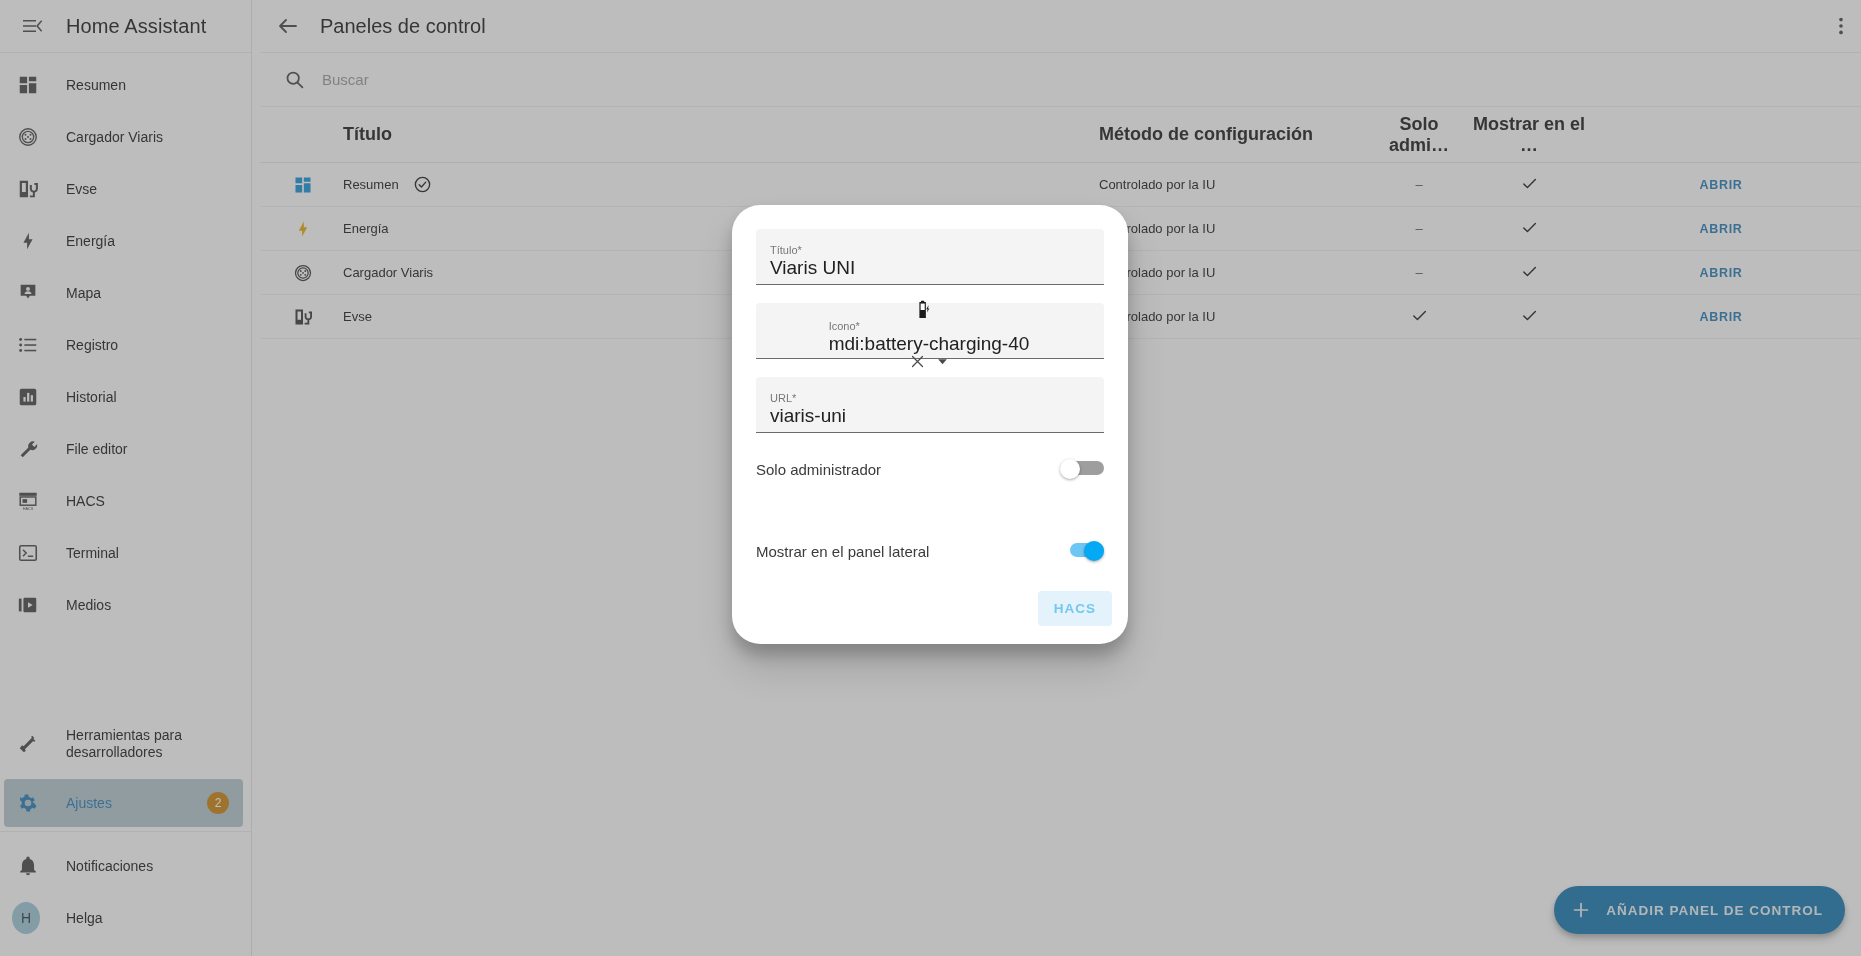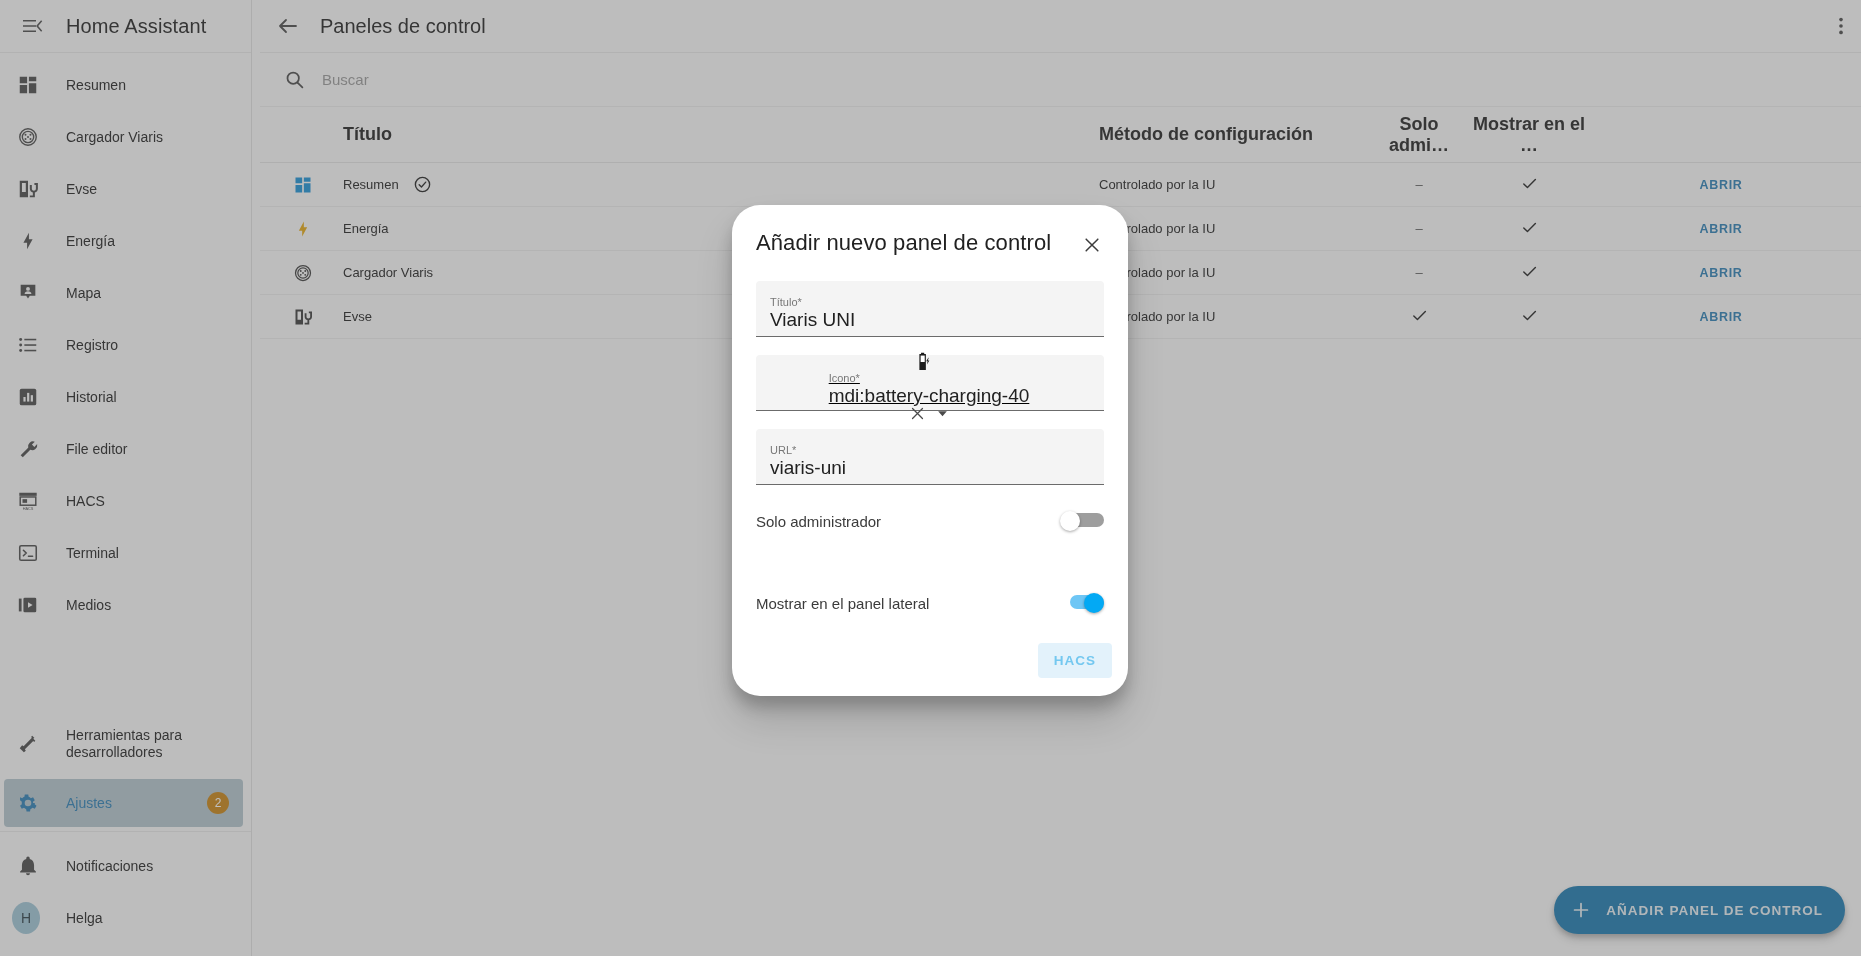--- a/index.html
+++ b/index.html
@@ -158,21 +158,21 @@
 
   .tf {
     background: #f4f4f4; border-bottom: 1px solid #6b6b6b;
     border-radius: 4px 4px 0 0;
     height: 56px; padding: 8px 14px 0 14px;
     display: flex; flex-direction: column; justify-content: center;
     position: relative;
   }
   .tf-label { font-size: 11px; color: #777; line-height: 13px; margin-bottom: 2px; }
   .tf-value { font-size: 19px; color: #212121; line-height: 18px; }
-  .tf.with-icon { flex-direction: column; align-items: center; padding-left: 12px; text-decoration: underline; }
+  .tf.with-icon { flex-direction: column; align-items: center; padding-left: 12px; }
   .tf-lead {
     width: 24px; height: 24px; min-width: 24px; margin-right: 12px;
     display: flex; align-items: center; justify-content: center; color: #1c1c1c;
   }
   .tf-col { display: flex; flex-direction: column; flex: 1; }
   .tf-trail { display: flex; align-items: center; gap: 10px; color: #4a4a4a; }
   .tf-trail .tbtn { cursor: pointer; display: flex; align-items: center; justify-content: center; }
   .gap18 { height: 18px; }
   .gap22 { height: 22px; }
 
@@ -526,28 +526,20 @@
             <path d="M12 5v14M5 12h14"></path>
           </svg>
       </span>
       <span class="flbl">AÑADIR PANEL DE CONTROL</span>
     </div>
   </div>
 
   <div class="scrim"></div>
 
   <div class="dialog">
-    <div class="dlg-head">
-      <div class="dlg-title">Añadir nuevo panel de control</div>
-      <div class="dlg-close">
-        <svg width="20" height="20" viewBox="0 0 24 24" fill="none" stroke="#3b3b3b" stroke-width="1.8" stroke-linecap="round">
-            <path d="M5 5l14 14M19 5L5 19"></path>
-          </svg>
-      </div>
-    </div>
 
     <div class="dlg-body">
 
       <div class="tf">
         <div class="tf-label">Título*</div>
         <div class="tf-value">Viaris UNI</div>
       </div>
 
       <div class="gap18"></div>
 

